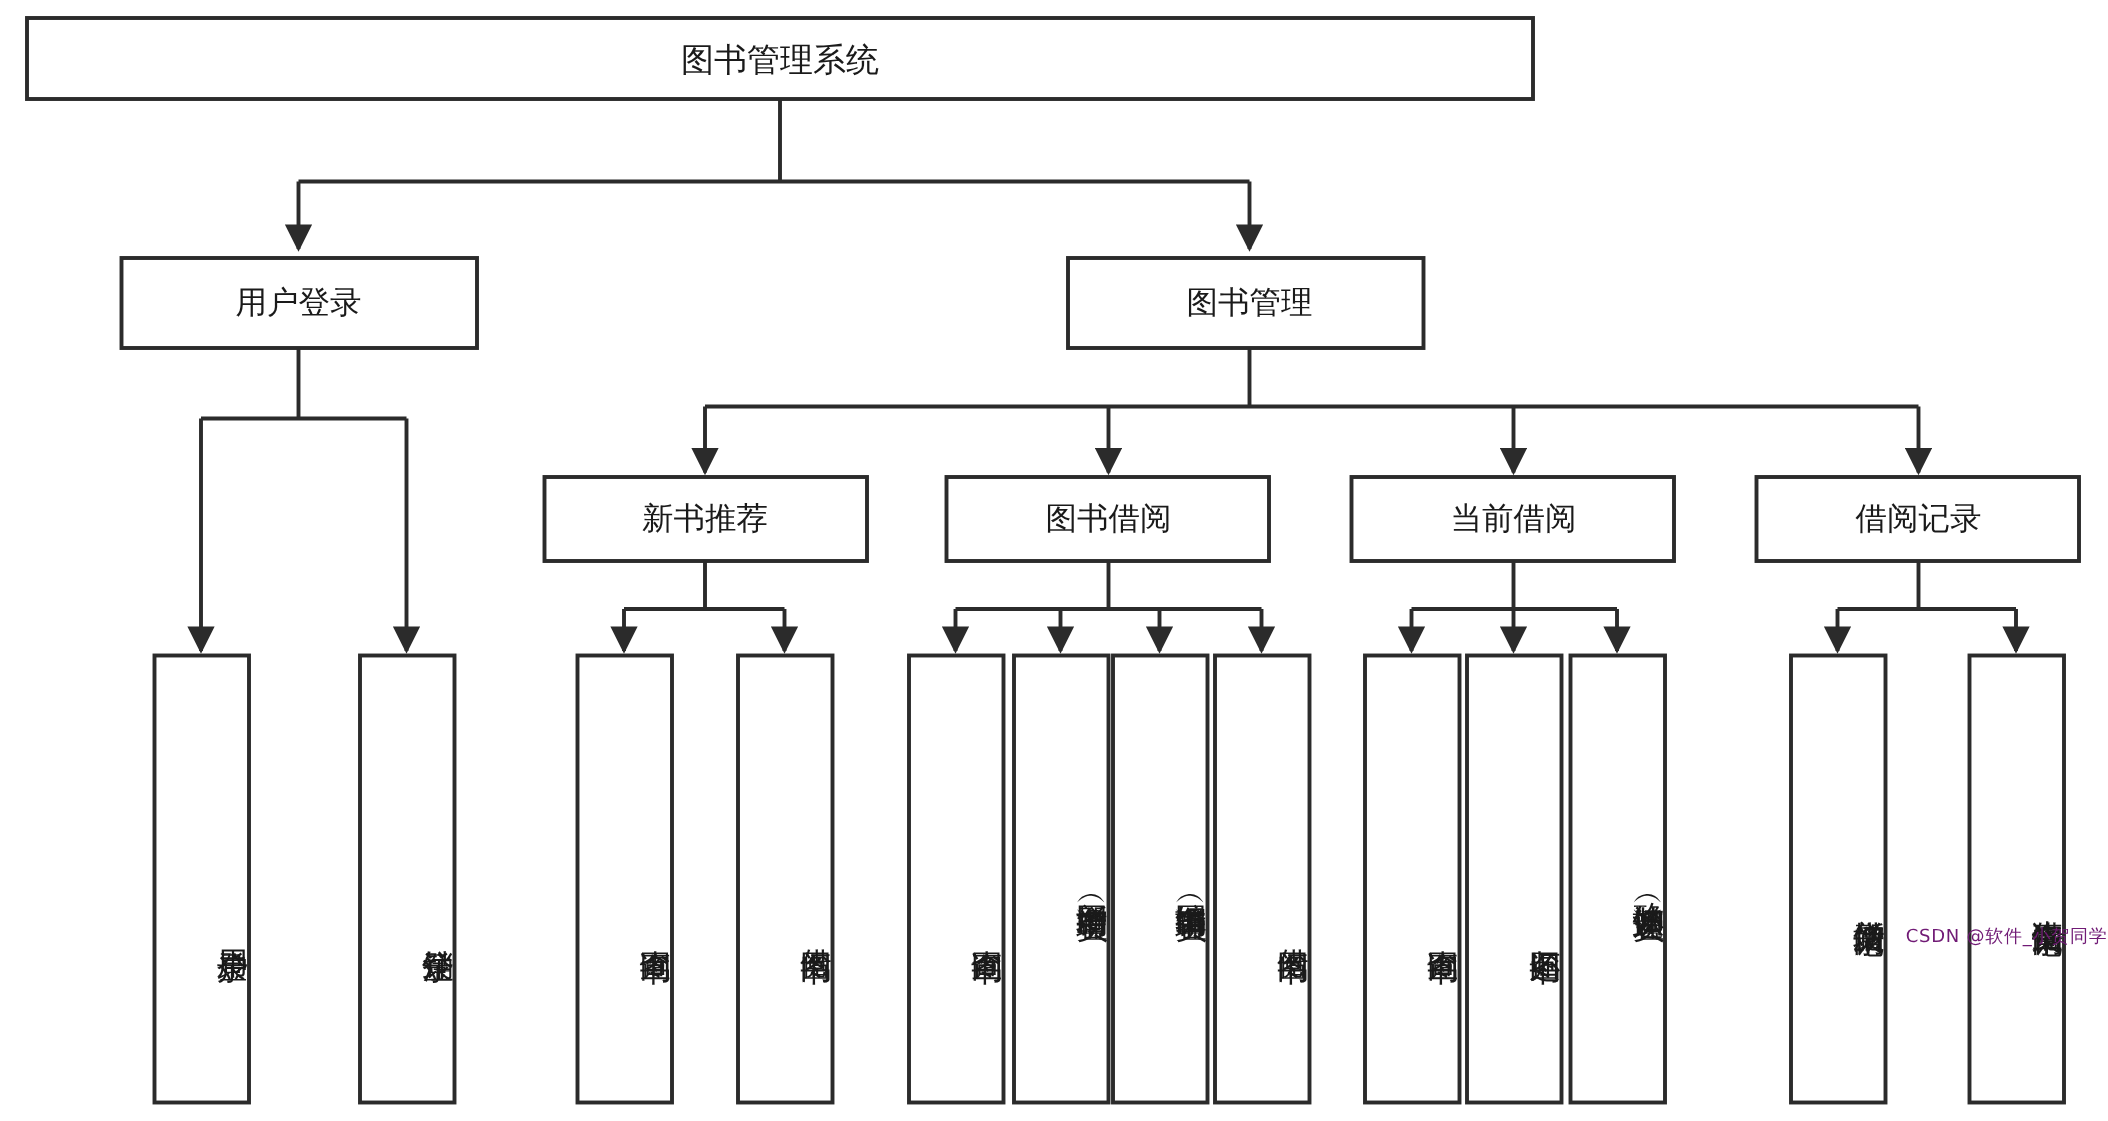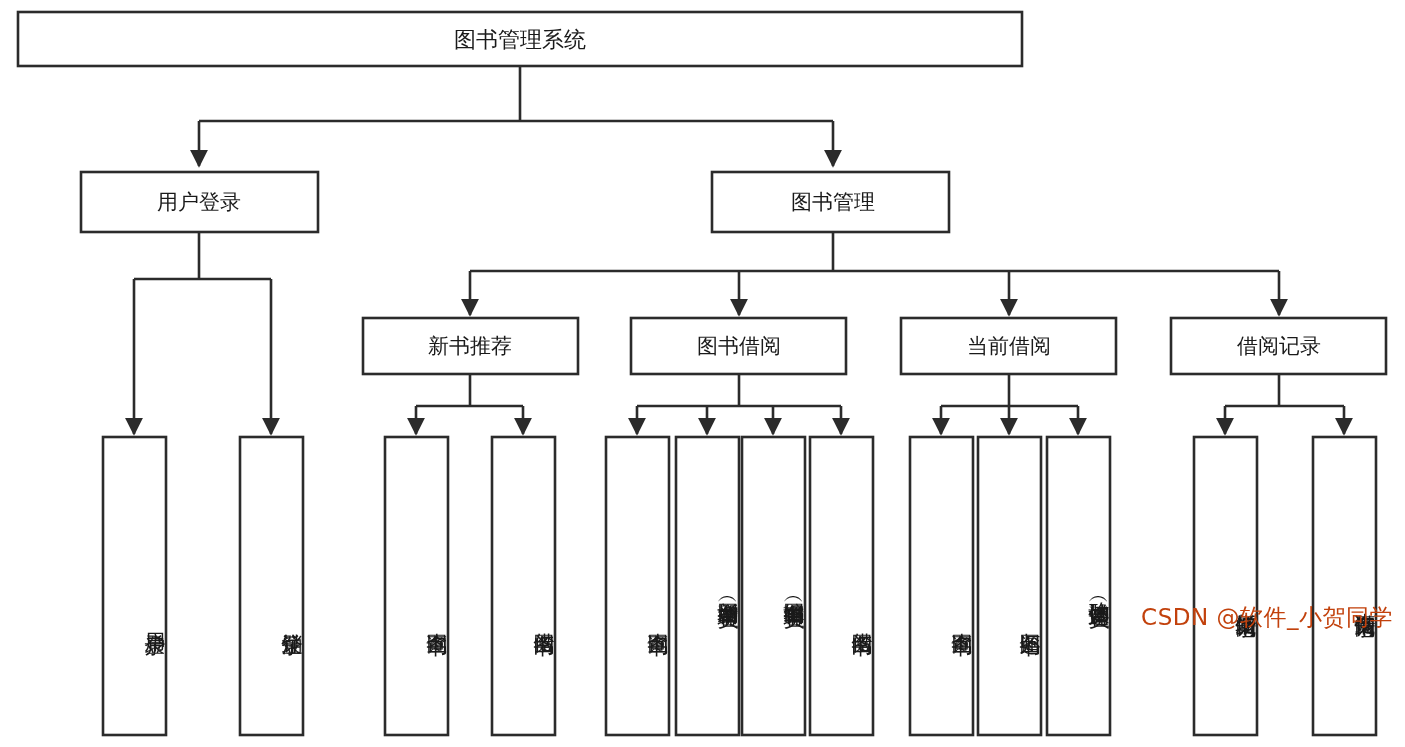--- a/index.html
+++ b/index.html
@@ -69,25 +69,25 @@
     letter-spacing: 1px;
     white-space: nowrap;
     text-align: center;
     pointer-events: none;
     display: flex;
     align-items: flex-start;
     justify-content: center;
   }
   .watermark {
     position: absolute;
-    right: 12px;
+    right: 0;
     bottom: 6px;
     font-family: "DejaVu Sans", "Liberation Sans", sans-serif;
-    font-size: 23px;
-    color: #c2410c;
+    font-size: 12px;
+    color: #701a75;
     white-space: nowrap;
     letter-spacing: 0.5px;
   }
 </style>
 </head>
 <body>
 
 <div id="diagram-root">
 
   <svg id="tree-svg" viewBox="0 0 1405 747">

